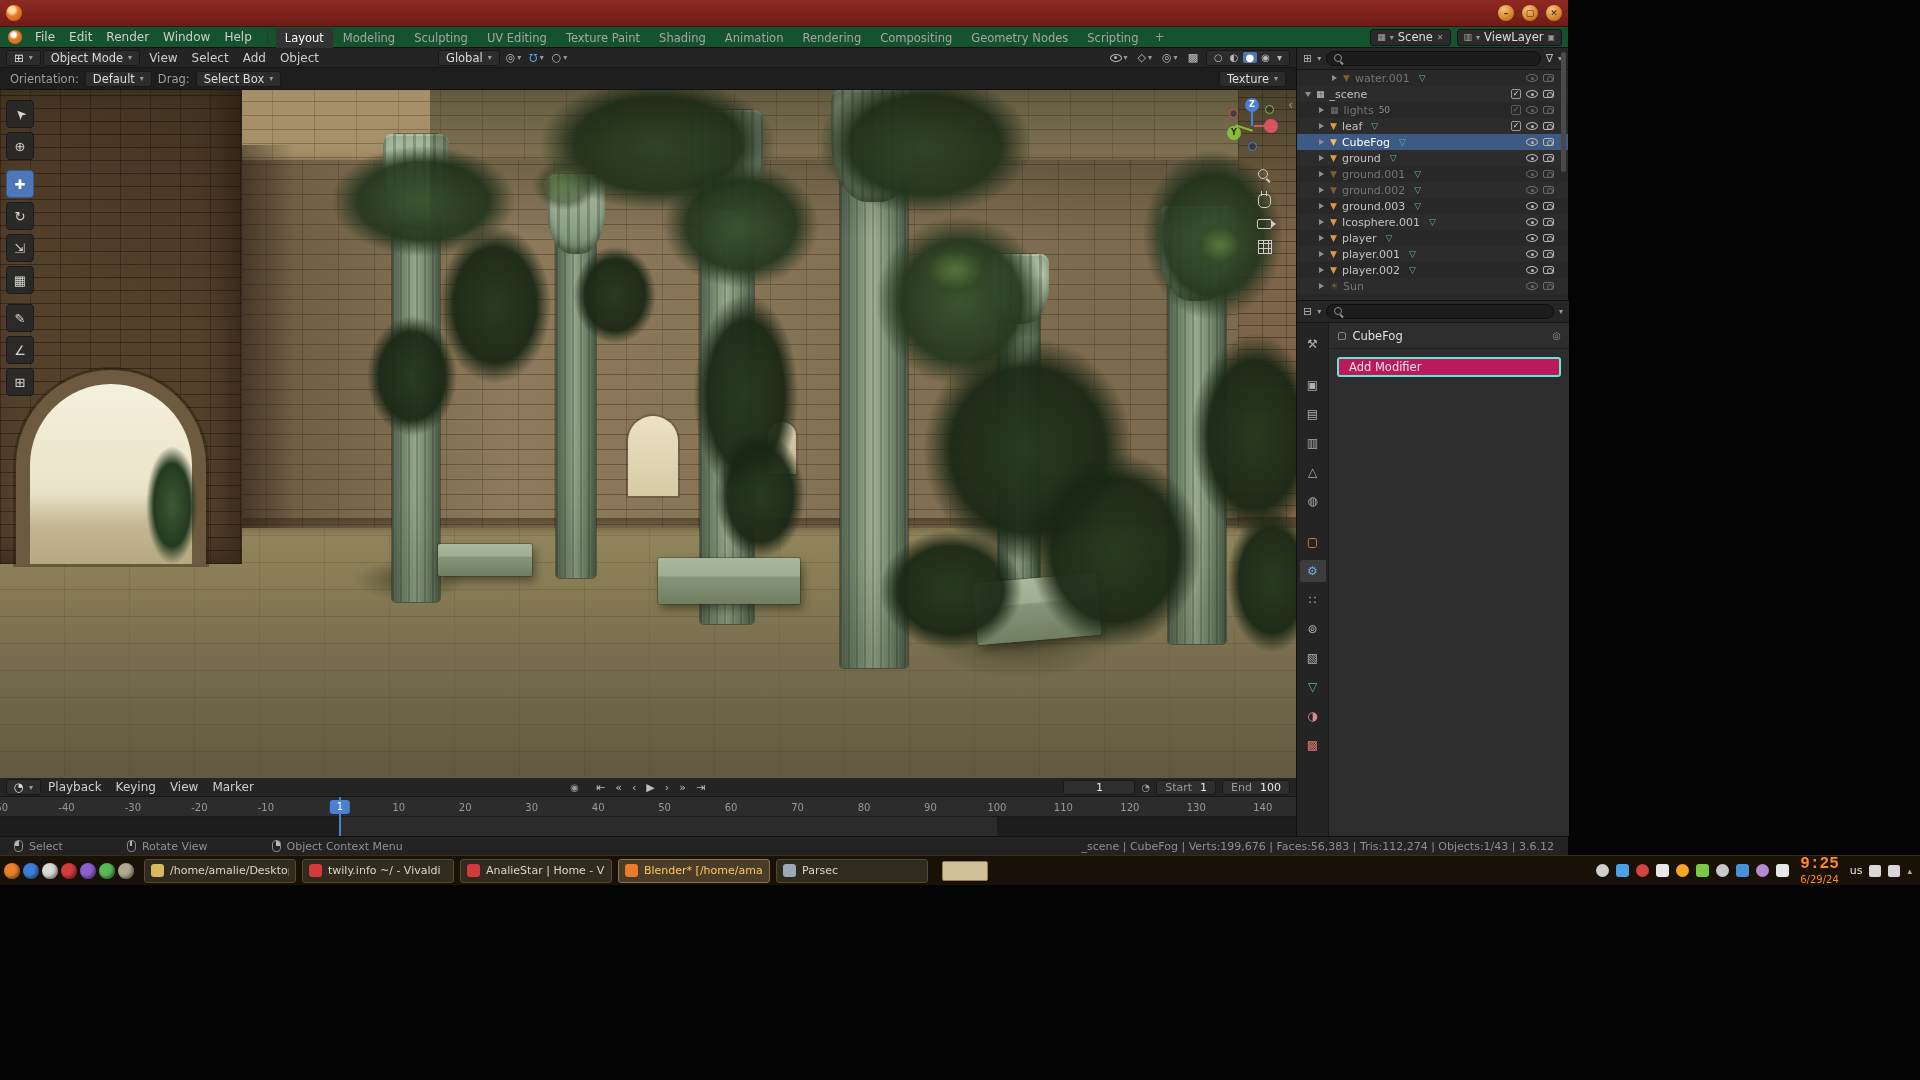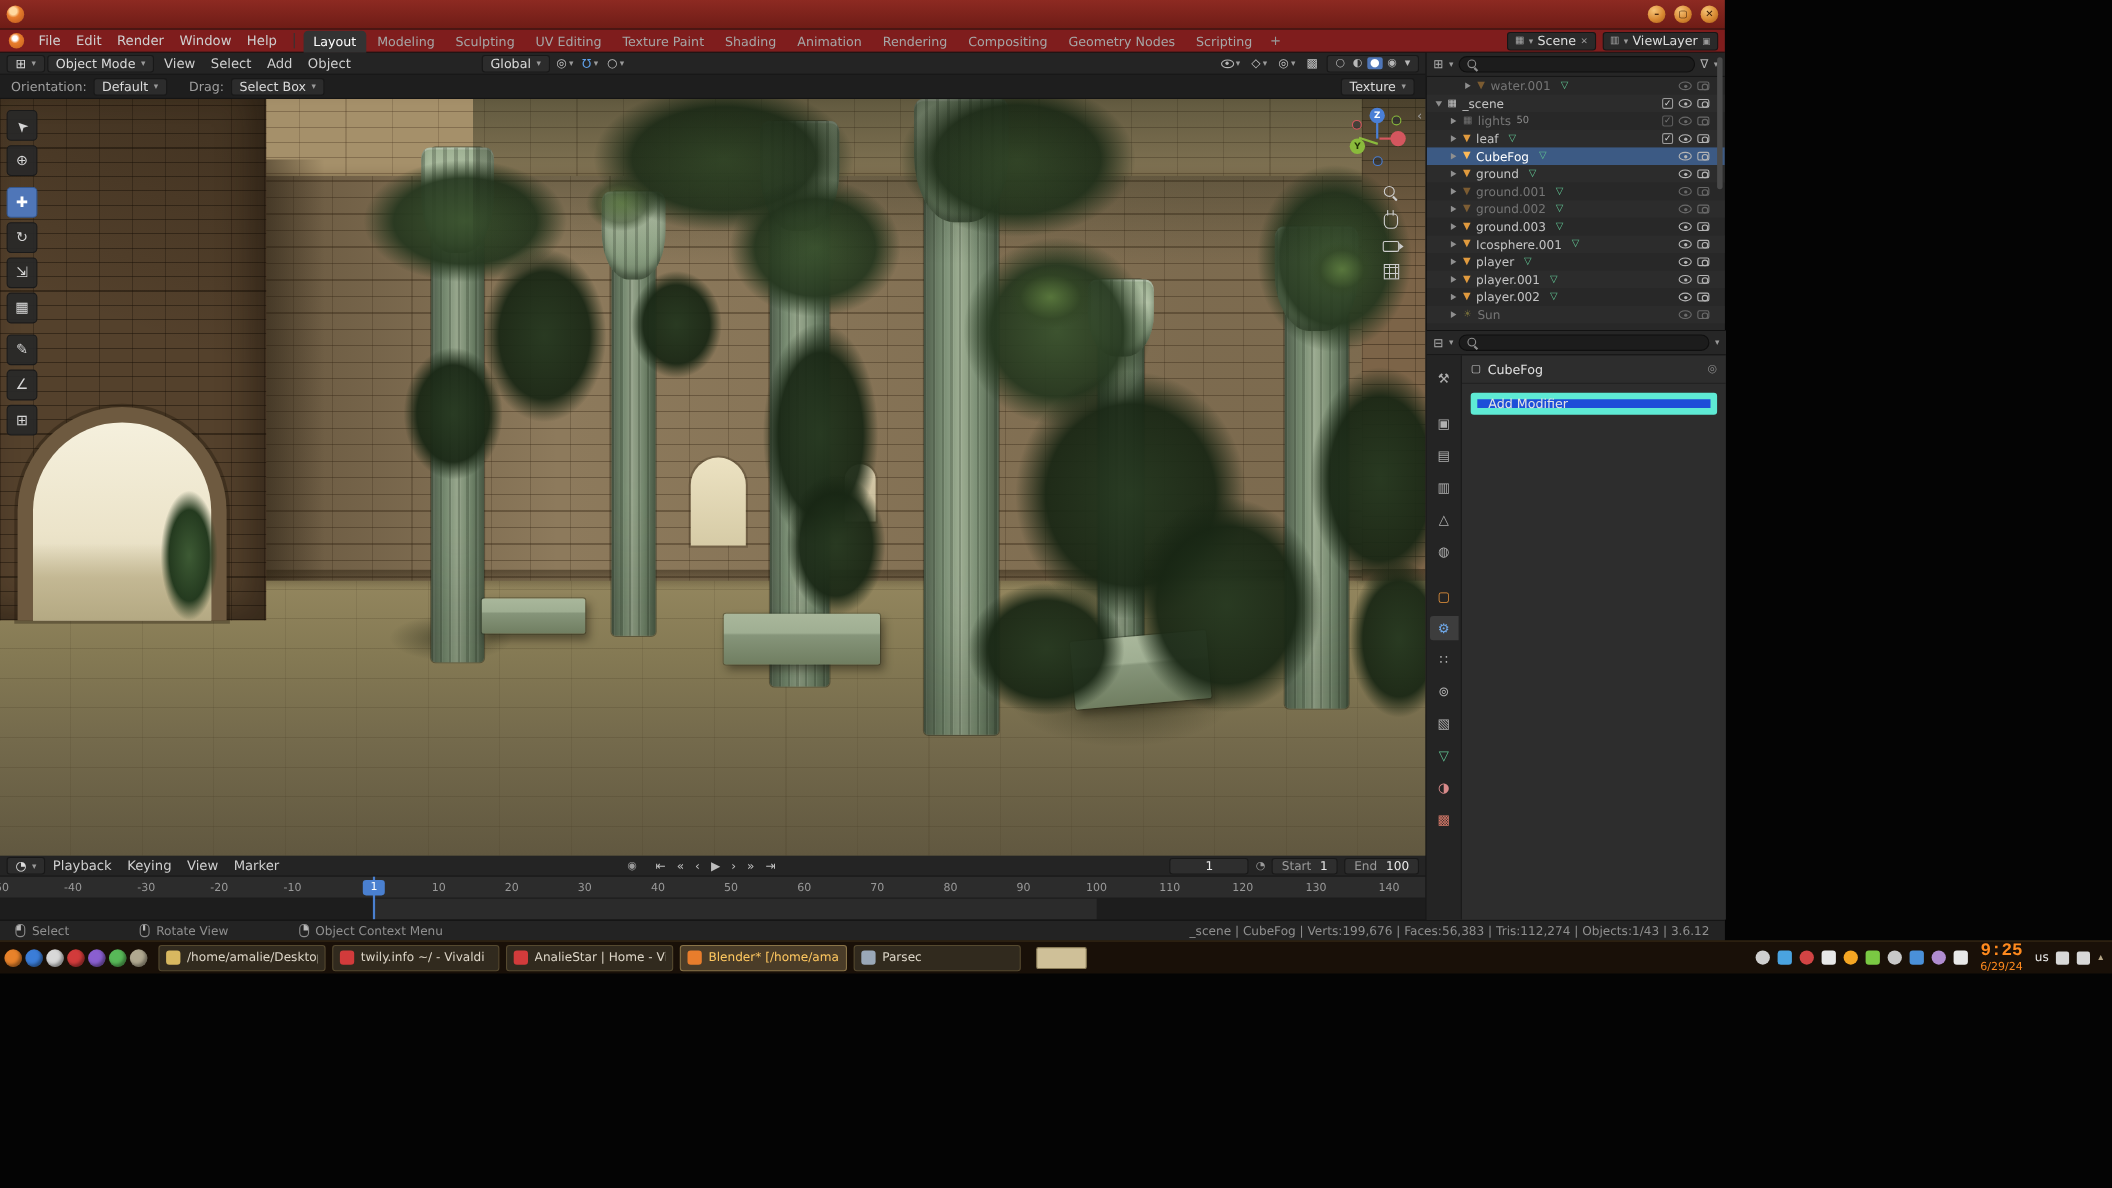--- a/index.html
+++ b/index.html
@@ -11,21 +11,21 @@
 .bwin{position:absolute;left:0;top:0;width:1568px;height:855px;background:#1b1b1b;}
 
 
 .titlebar{position:absolute;left:0;top:0;right:0;height:27px;background:linear-gradient(#8d2a22,#6e1c16);border-bottom:1px solid #45110c;display:flex;align-items:center;padding:0 6px;}
 .tb-appicon{width:16px;height:16px;border-radius:50%;background:radial-gradient(circle at 38% 32%,#ffd9a0 0 22%,#e87d2c 40%,#b6541c);margin-right:6px;flex:0 0 auto;}
 .tb-title{position:absolute;left:0;right:0;text-align:center;color:#f3e4da;font-size:12px;pointer-events:none;}
 .tb-btns{margin-left:auto;display:flex;gap:8px;}
 .tb-btn{width:16px;height:16px;border-radius:50%;background:radial-gradient(circle at 35% 28%,#f6c477,#d98a33 55%,#a85c17);color:#3a1c06;font-size:9px;line-height:16px;text-align:center;font-weight:bold;}
 
 
-.menubar{position:absolute;left:0;top:27px;right:0;height:21px;background:#7f1d1d;border-bottom:1px solid #101010;display:flex;align-items:center;padding:0 6px;}
+.menubar{position:absolute;left:0;top:27px;right:0;height:21px;background:#14532d;border-bottom:1px solid #101010;display:flex;align-items:center;padding:0 6px;}
 .blogo{width:14px;height:14px;border-radius:50%;background:radial-gradient(circle at 40% 35%,#fff 0 18%,#e87d2c 36%,#c2601c);margin:0 6px 0 2px;}
 .menu-item{padding:2px 7px;color:#cfcfcf;font-size:12px;border-radius:3px;cursor:default;}
 .mb-sep{width:1px;height:14px;background:#333;margin:0 8px;}
 .ws-tabs{display:flex;align-items:flex-end;gap:1px;height:21px;}
 .ws-tab{padding:3px 9px 3px;font-size:11.5px;color:#a6a6a6;border-radius:4px 4px 0 0;}
 .ws-tab.active{background:#333333;color:#fff;}
 .ws-add{padding:2px 7px;color:#9a9a9a;}
 .mb-right{margin-left:auto;display:flex;gap:6px;align-items:center;}
 .sv-widget{display:flex;align-items:center;gap:4px;background:#2a2a2a;border:1px solid #161616;border-radius:3px;padding:0 6px;height:17px;font-size:11.5px;color:#dedede;}
 .sv-ic{font-size:9px;color:#a8a8a8;}
@@ -170,21 +170,21 @@
 .pr-header{height:22px;background:#262626;border-bottom:1px solid #161616;display:flex;align-items:center;gap:5px;padding:0 6px;}
 .pr-tabs{position:absolute;left:0;top:22px;bottom:0;width:32px;background:#242424;border-right:1px solid #1a1a1a;display:flex;flex-direction:column;align-items:center;padding-top:10px;gap:7px;}
 .ptab{width:26px;height:22px;display:flex;align-items:center;justify-content:center;font-size:12px;border-radius:3px 0 0 3px;}
 .ptab.active{background:#3d3d3d;}
 .ptab.gap-top{margin-top:12px;}
 .pr-body{position:absolute;left:32px;top:22px;right:0;bottom:0;}
 .pr-crumb{height:26px;display:flex;align-items:center;gap:6px;padding:0 8px;border-bottom:1px solid #222;}
 .crumb-ic{color:#c8c8c8;font-size:10px;}
 .crumb-txt{color:#e0e0e0;font-size:11.5px;}
 .pin{margin-left:auto;color:#8f8f8f;font-size:10px;}
-.add-mod{margin:8px;height:20px;background:#1d4ed8;border:6px solid #5eead4;border-radius:3px;display:flex;align-items:center;padding:0 10px;color:#e4e4e4;font-size:11.5px;}
+.add-mod{margin:8px;height:20px;background:#be185d;border:2px solid #5eead4;border-radius:3px;display:flex;align-items:center;padding:0 10px;color:#e4e4e4;font-size:11.5px;}
 
 
 .taskbar{position:absolute;left:0;top:855px;width:1920px;height:30px;background:#191008;border-top:1px solid #3a2c16;display:flex;align-items:center;padding:0 4px;gap:4px;}
 .launchers{display:flex;gap:3px;align-items:center;margin-right:6px;}
 .launcher{width:16px;height:16px;border-radius:50%;display:inline-block;box-shadow:inset -2px -2px 3px rgba(0,0,0,.4);}
 .task-btns{display:flex;gap:6px;align-items:center;}
 .task-btn{width:152px;height:24px;background:#312a1e;border:1px solid #55492f;border-radius:3px;display:flex;align-items:center;gap:6px;padding:0 6px;overflow:hidden;}
 .task-btn.active{background:#4a3c28;border-color:#8a7448;}
 .task-ico{width:13px;height:13px;border-radius:3px;flex:0 0 auto;}
 .task-title{font-size:11px;color:#ddd6c8;white-space:nowrap;overflow:hidden;}
@@ -314,21 +314,21 @@
         </span>
       </span>
     </div>
 
     <div class="vph2">
       <span class="lbl">Orientation:</span>
       <span class="widget">
         <span>Default</span>
         <span class="chev">▾</span>
       </span>
-      <span class="lbl" style="margin-left:14px;">Drag:</span>
+      <span class="lbl" style="">Drag:</span>
       <span class="widget">
         <span>Select Box</span>
         <span class="chev">▾</span>
       </span>
       <span style="margin-left:auto;" class="widget">
         <span>Texture</span>
         <span class="chev">▾</span>
       </span>
     </div>
 

